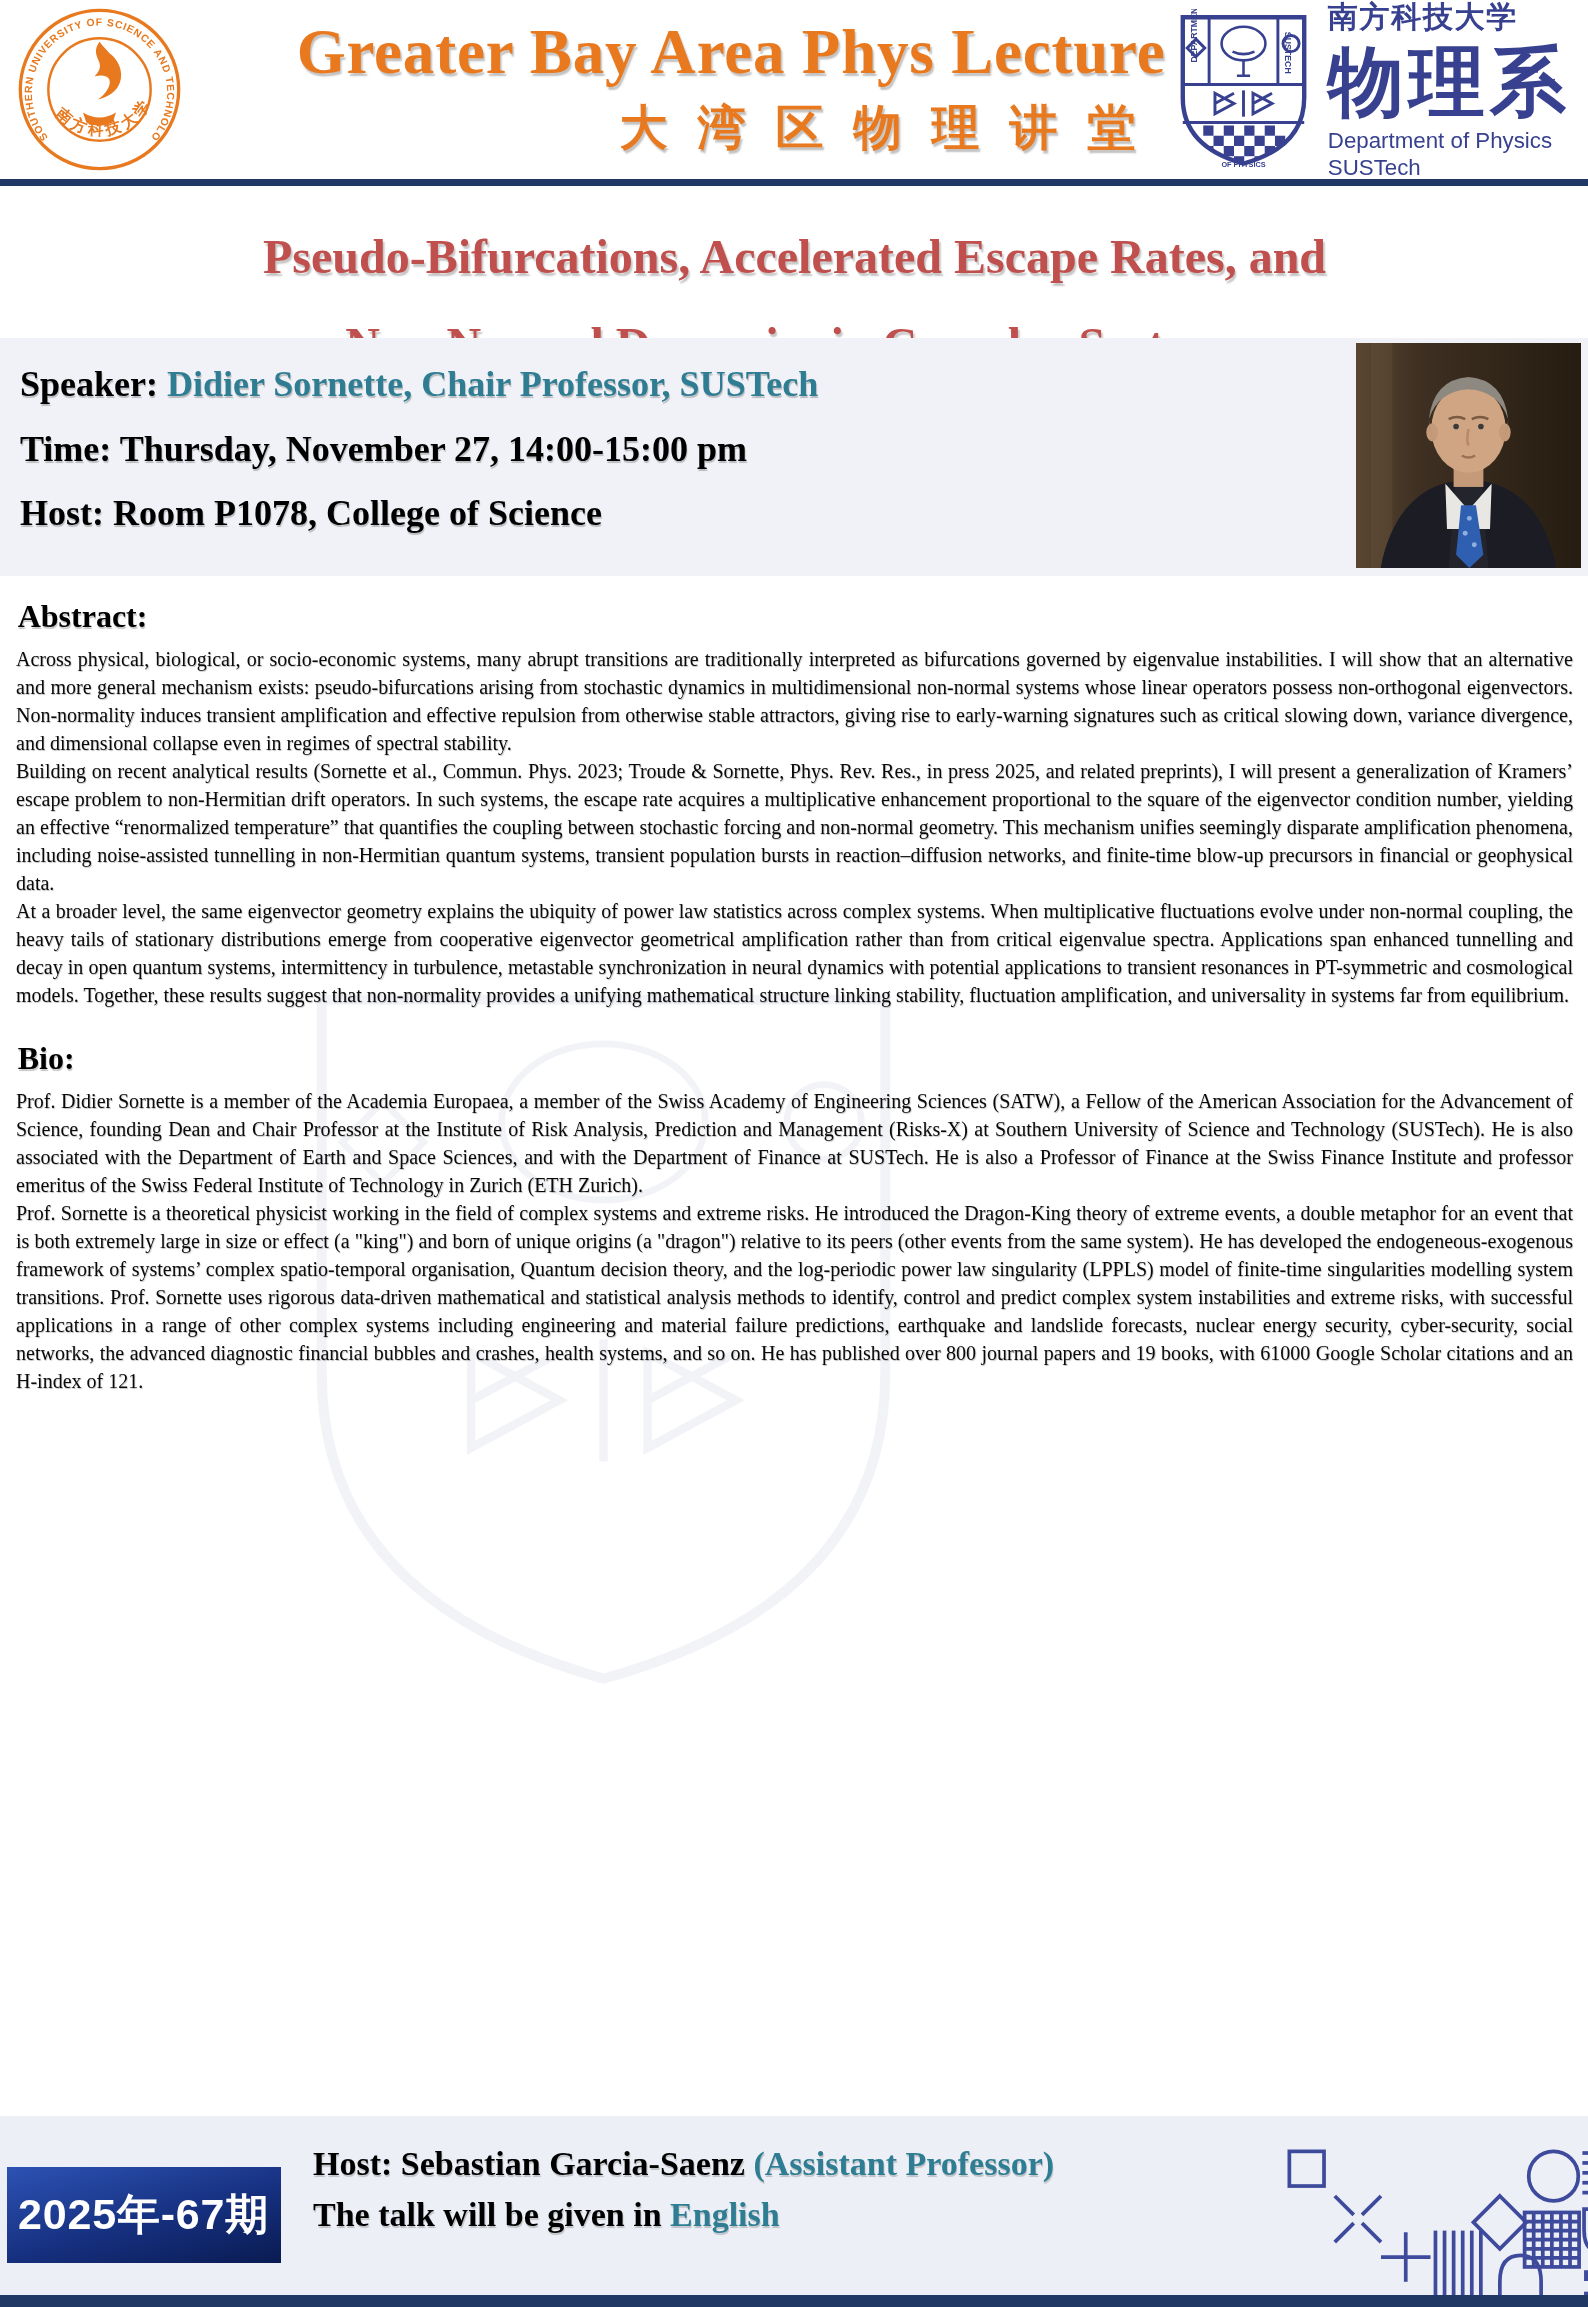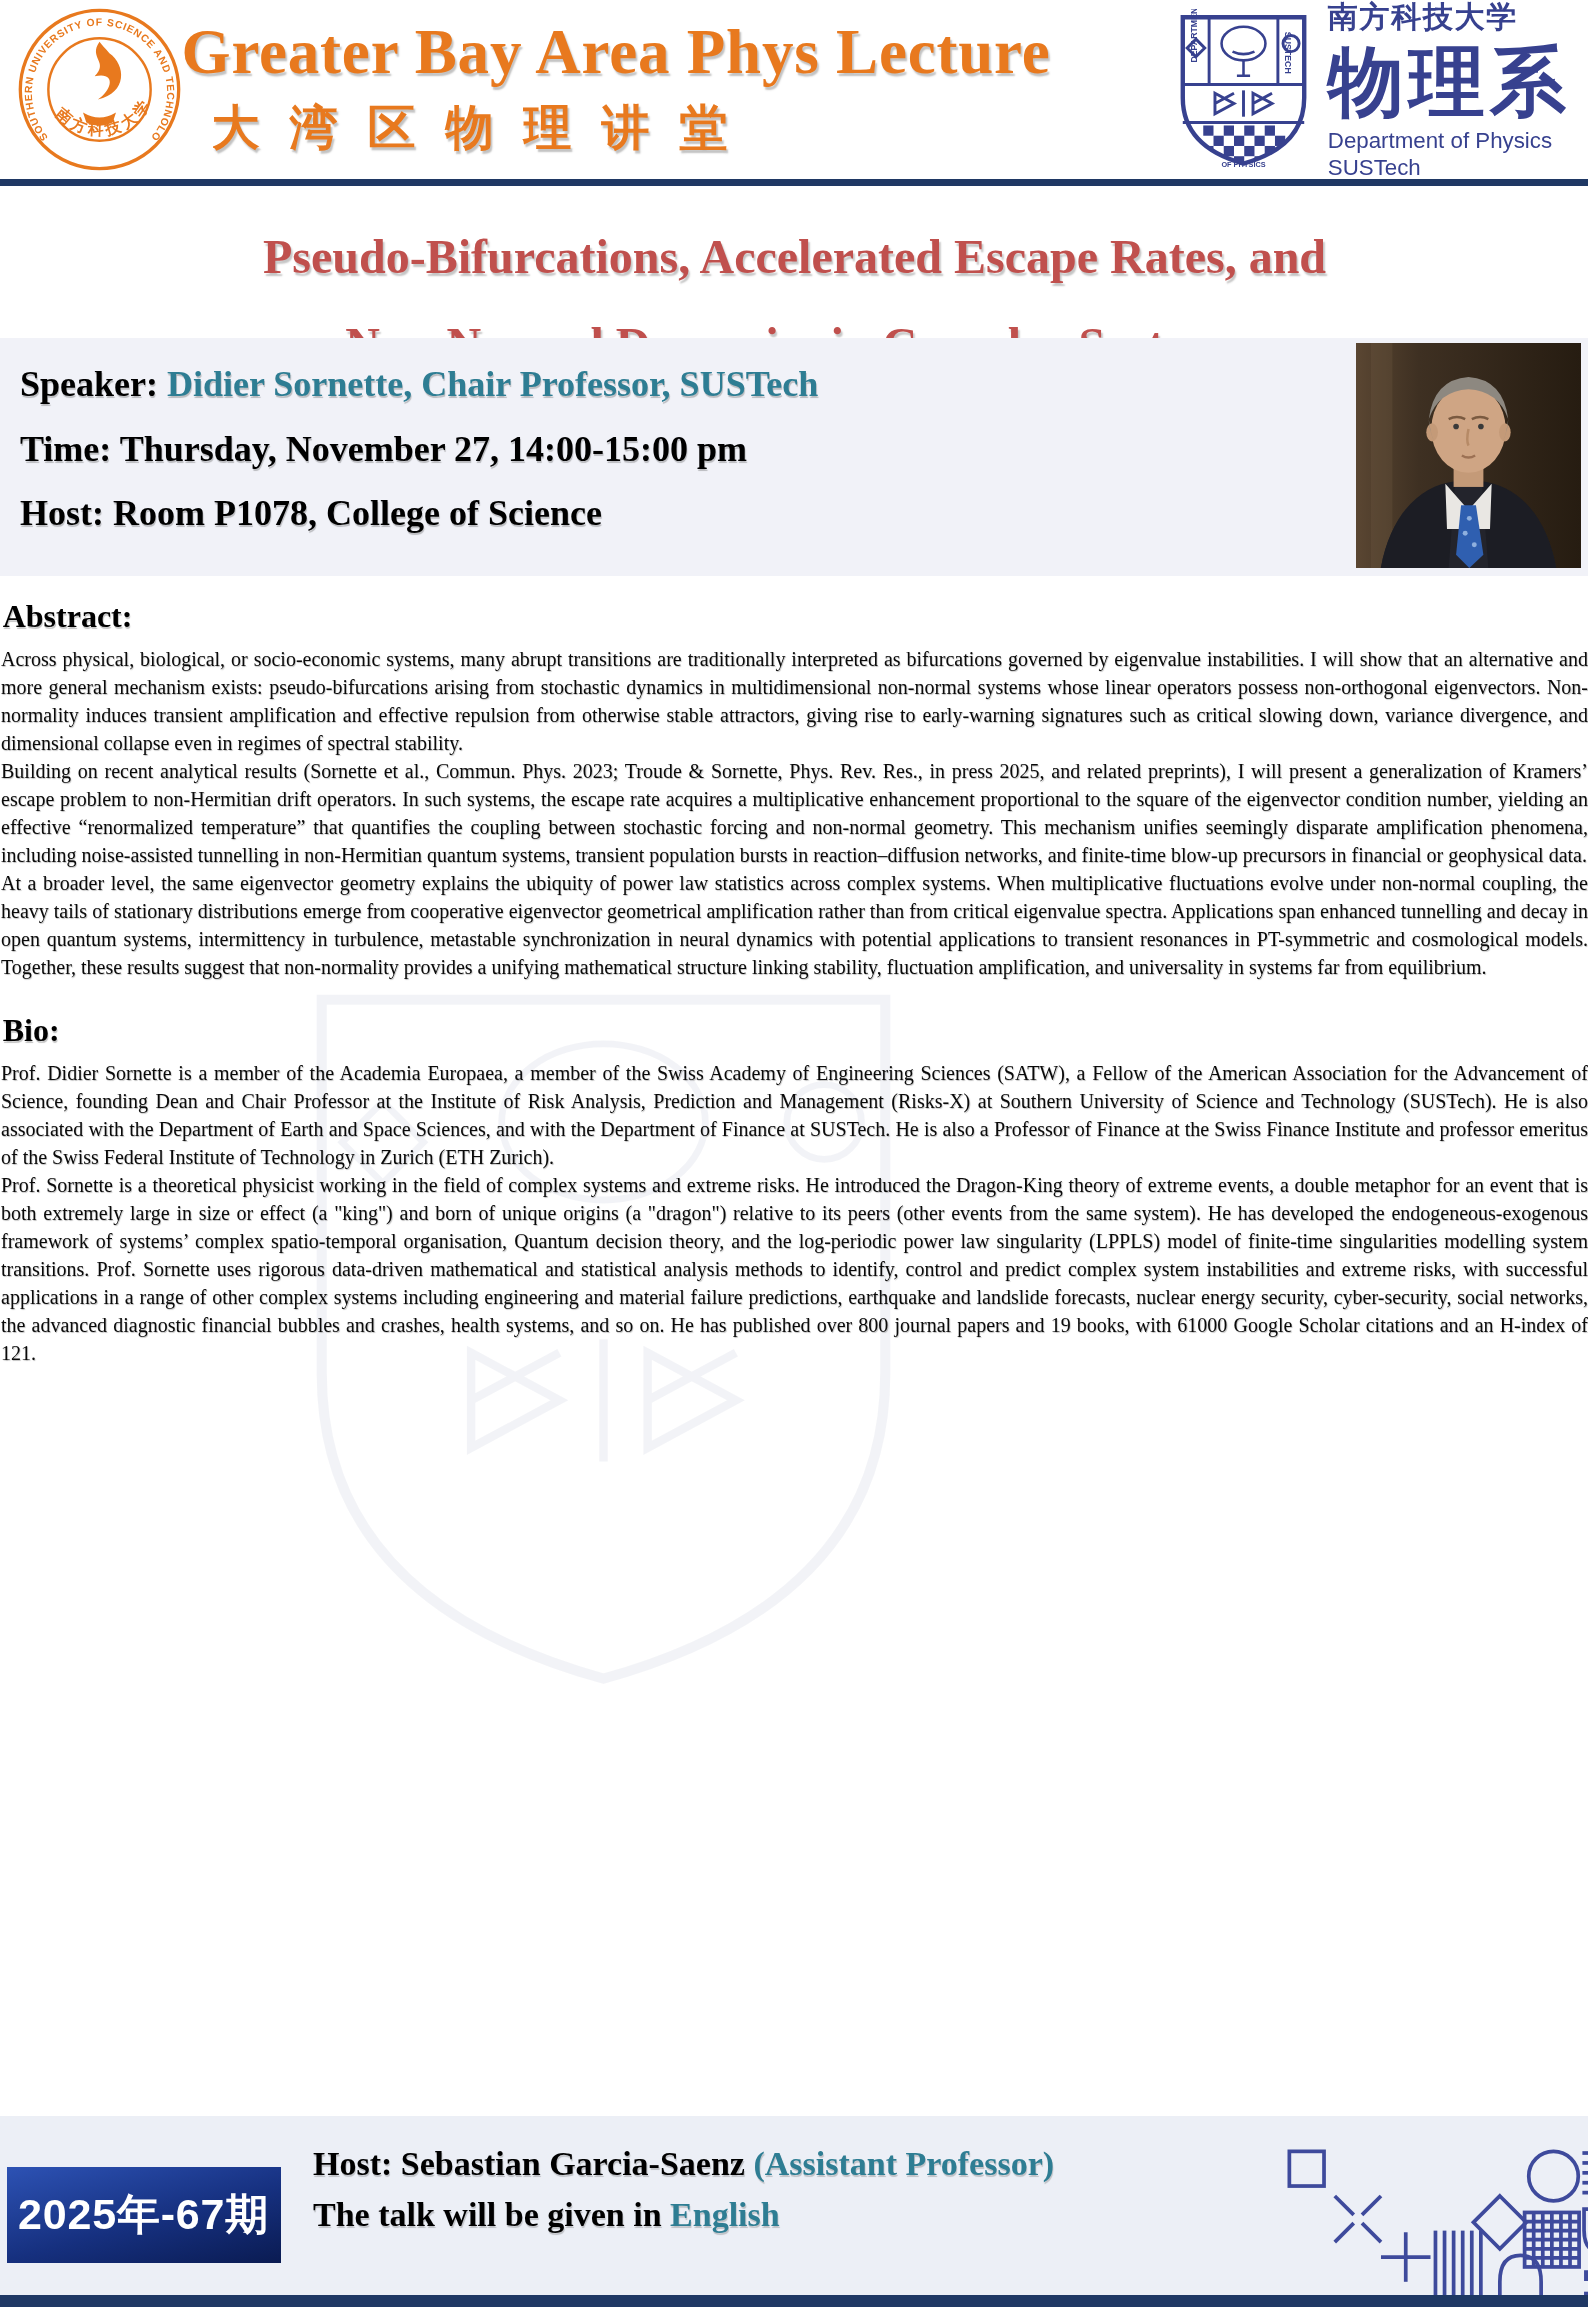--- a/index.html
+++ b/index.html
@@ -5,21 +5,21 @@
   html,body{margin:0;padding:0;background:#fff;}
   .sans{font-family:"Liberation Sans","DejaVu Sans",sans-serif;}
   .page{
     width:1589px;height:2307px;margin:0 auto;position:relative;
     background:#ffffff;overflow:hidden;display:flex;flex-direction:column;
     font-family:"Liberation Serif","DejaVu Serif",serif;
   }
   
   .header{height:179px;display:flex;align-items:center;padding:0 11.6px;background:#fff;}
   .seal{width:165px;height:165px;flex:0 0 auto;margin-left:5px;}
-  .head-center{flex:1;text-align:left;padding-right:8.3px;}
+  .head-center{flex:1;text-align:right;padding-right:8.3px;}
   .title-en{
     color:#E8791E;font-weight:bold;font-size:63px;line-height:1.05;
     text-shadow:1.7px 2.5px 1.7px rgba(120,120,120,.45);letter-spacing:0.8px;
   }
   .title-zh{
     color:#E8791E;font-weight:bold;font-size:48px;margin-top:11.6px;
     letter-spacing:30px;text-indent:30px;
     text-shadow:1.7px 2.5px 1.7px rgba(120,120,120,.45);
   }
   .head-right{flex:0 0 auto;display:flex;align-items:center;gap:15px;margin-right:6.6px;}
@@ -37,21 +37,21 @@
     text-shadow:1.7px 2.5px 1.7px rgba(110,110,110,.4);
     margin-top:26px;
   }
   
   .info{position:relative;height:238px;background:#F1F2F8;box-sizing:border-box;padding:25px 0 4px 20px;}
   .info-row{font-size:36px;font-weight:bold;color:#000;margin-bottom:22.3px;
     text-shadow:0.8px 1.7px 0.8px rgba(90,90,90,.35);}
   .teal{color:#2E7D93;}
   .photo{position:absolute;top:5px;right:8.3px;width:225px;height:225px;}
   
-  .content{flex:1;position:relative;padding:0 1px;box-sizing:border-box;z-index:1;}
+  .content{flex:1;position:relative;padding:0 16px;box-sizing:border-box;z-index:1;}
   .watermark{position:absolute;left:281px;top:116px;width:645px;height:1291px;opacity:.05;z-index:0;pointer-events:none;}
   .sec-heading{font-size:32px;font-weight:bold;color:#000;margin:21.5px 0 10px 1.7px;
     text-shadow:0.8px 1.7px 0.8px rgba(90,90,90,.35);position:relative;z-index:2;}
   .body-text{
     font-size:20px;line-height:1.4;color:#0a0a0a;text-align:justify;margin:0;
     text-shadow:0.8px 1.2px 0.8px rgba(80,80,80,.35);position:relative;z-index:2;
   }
   
   .footer{position:relative;height:179px;background:#ECEFF6;}
   .issue-badge{

